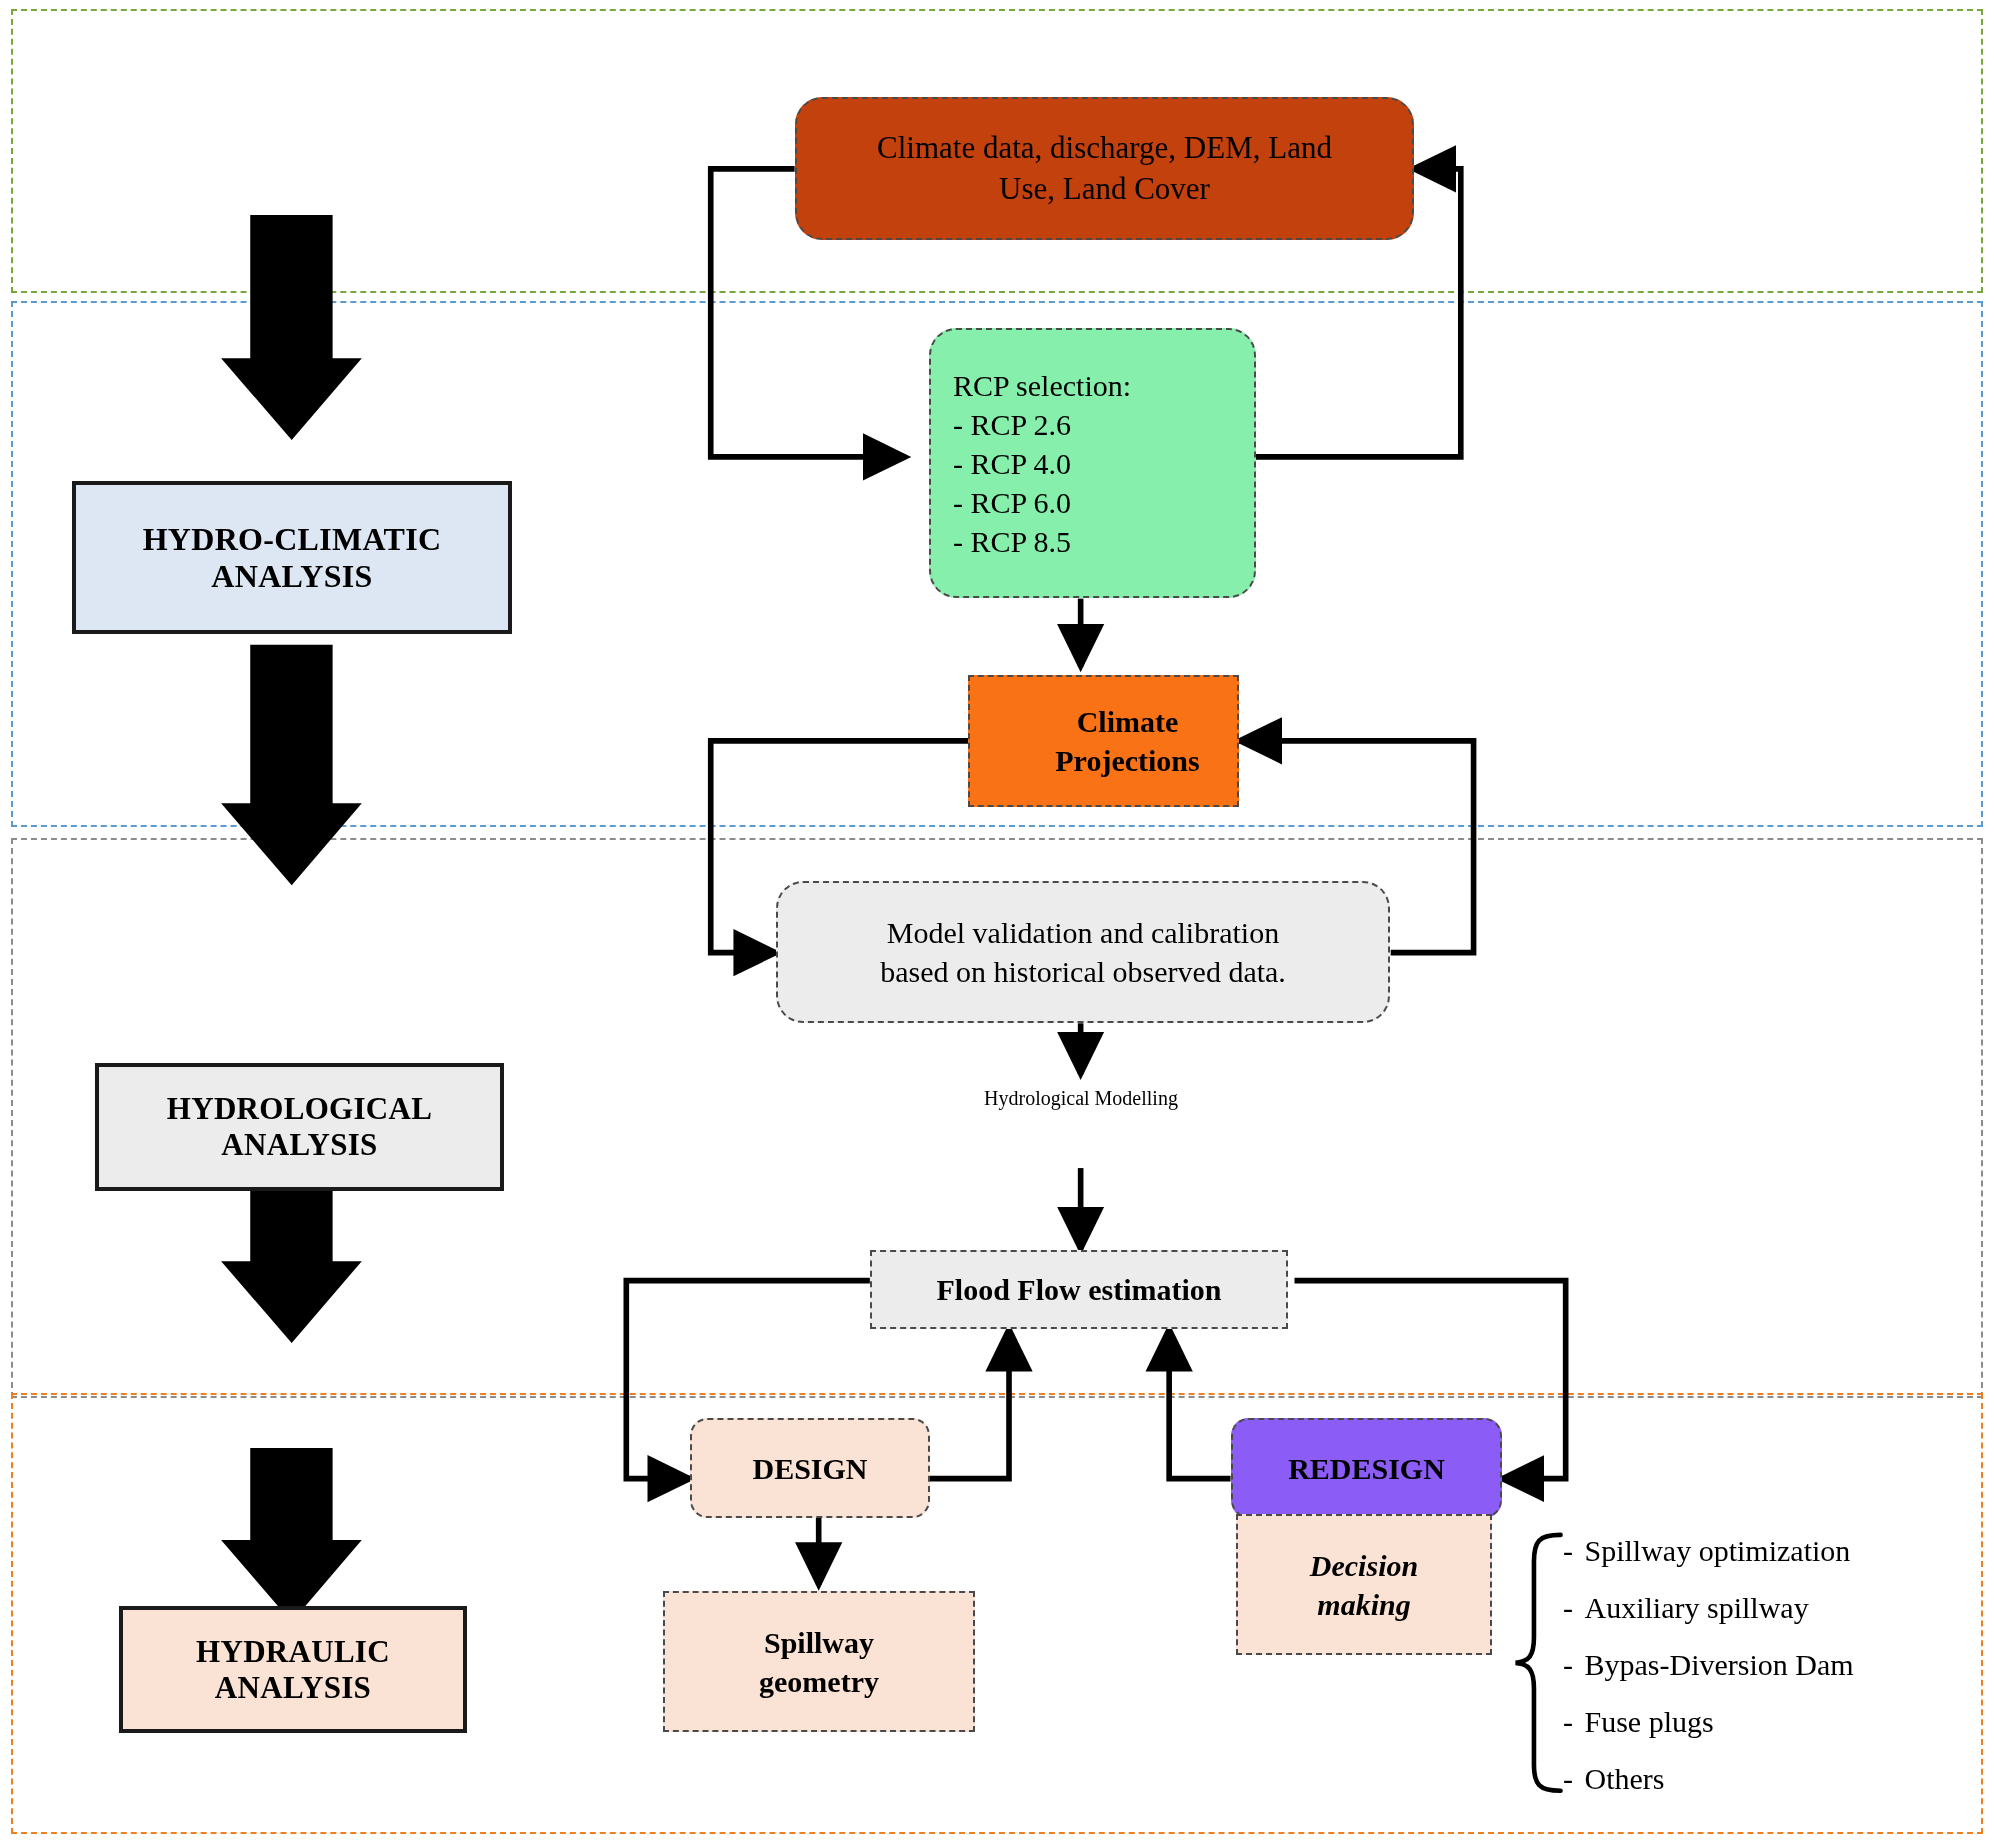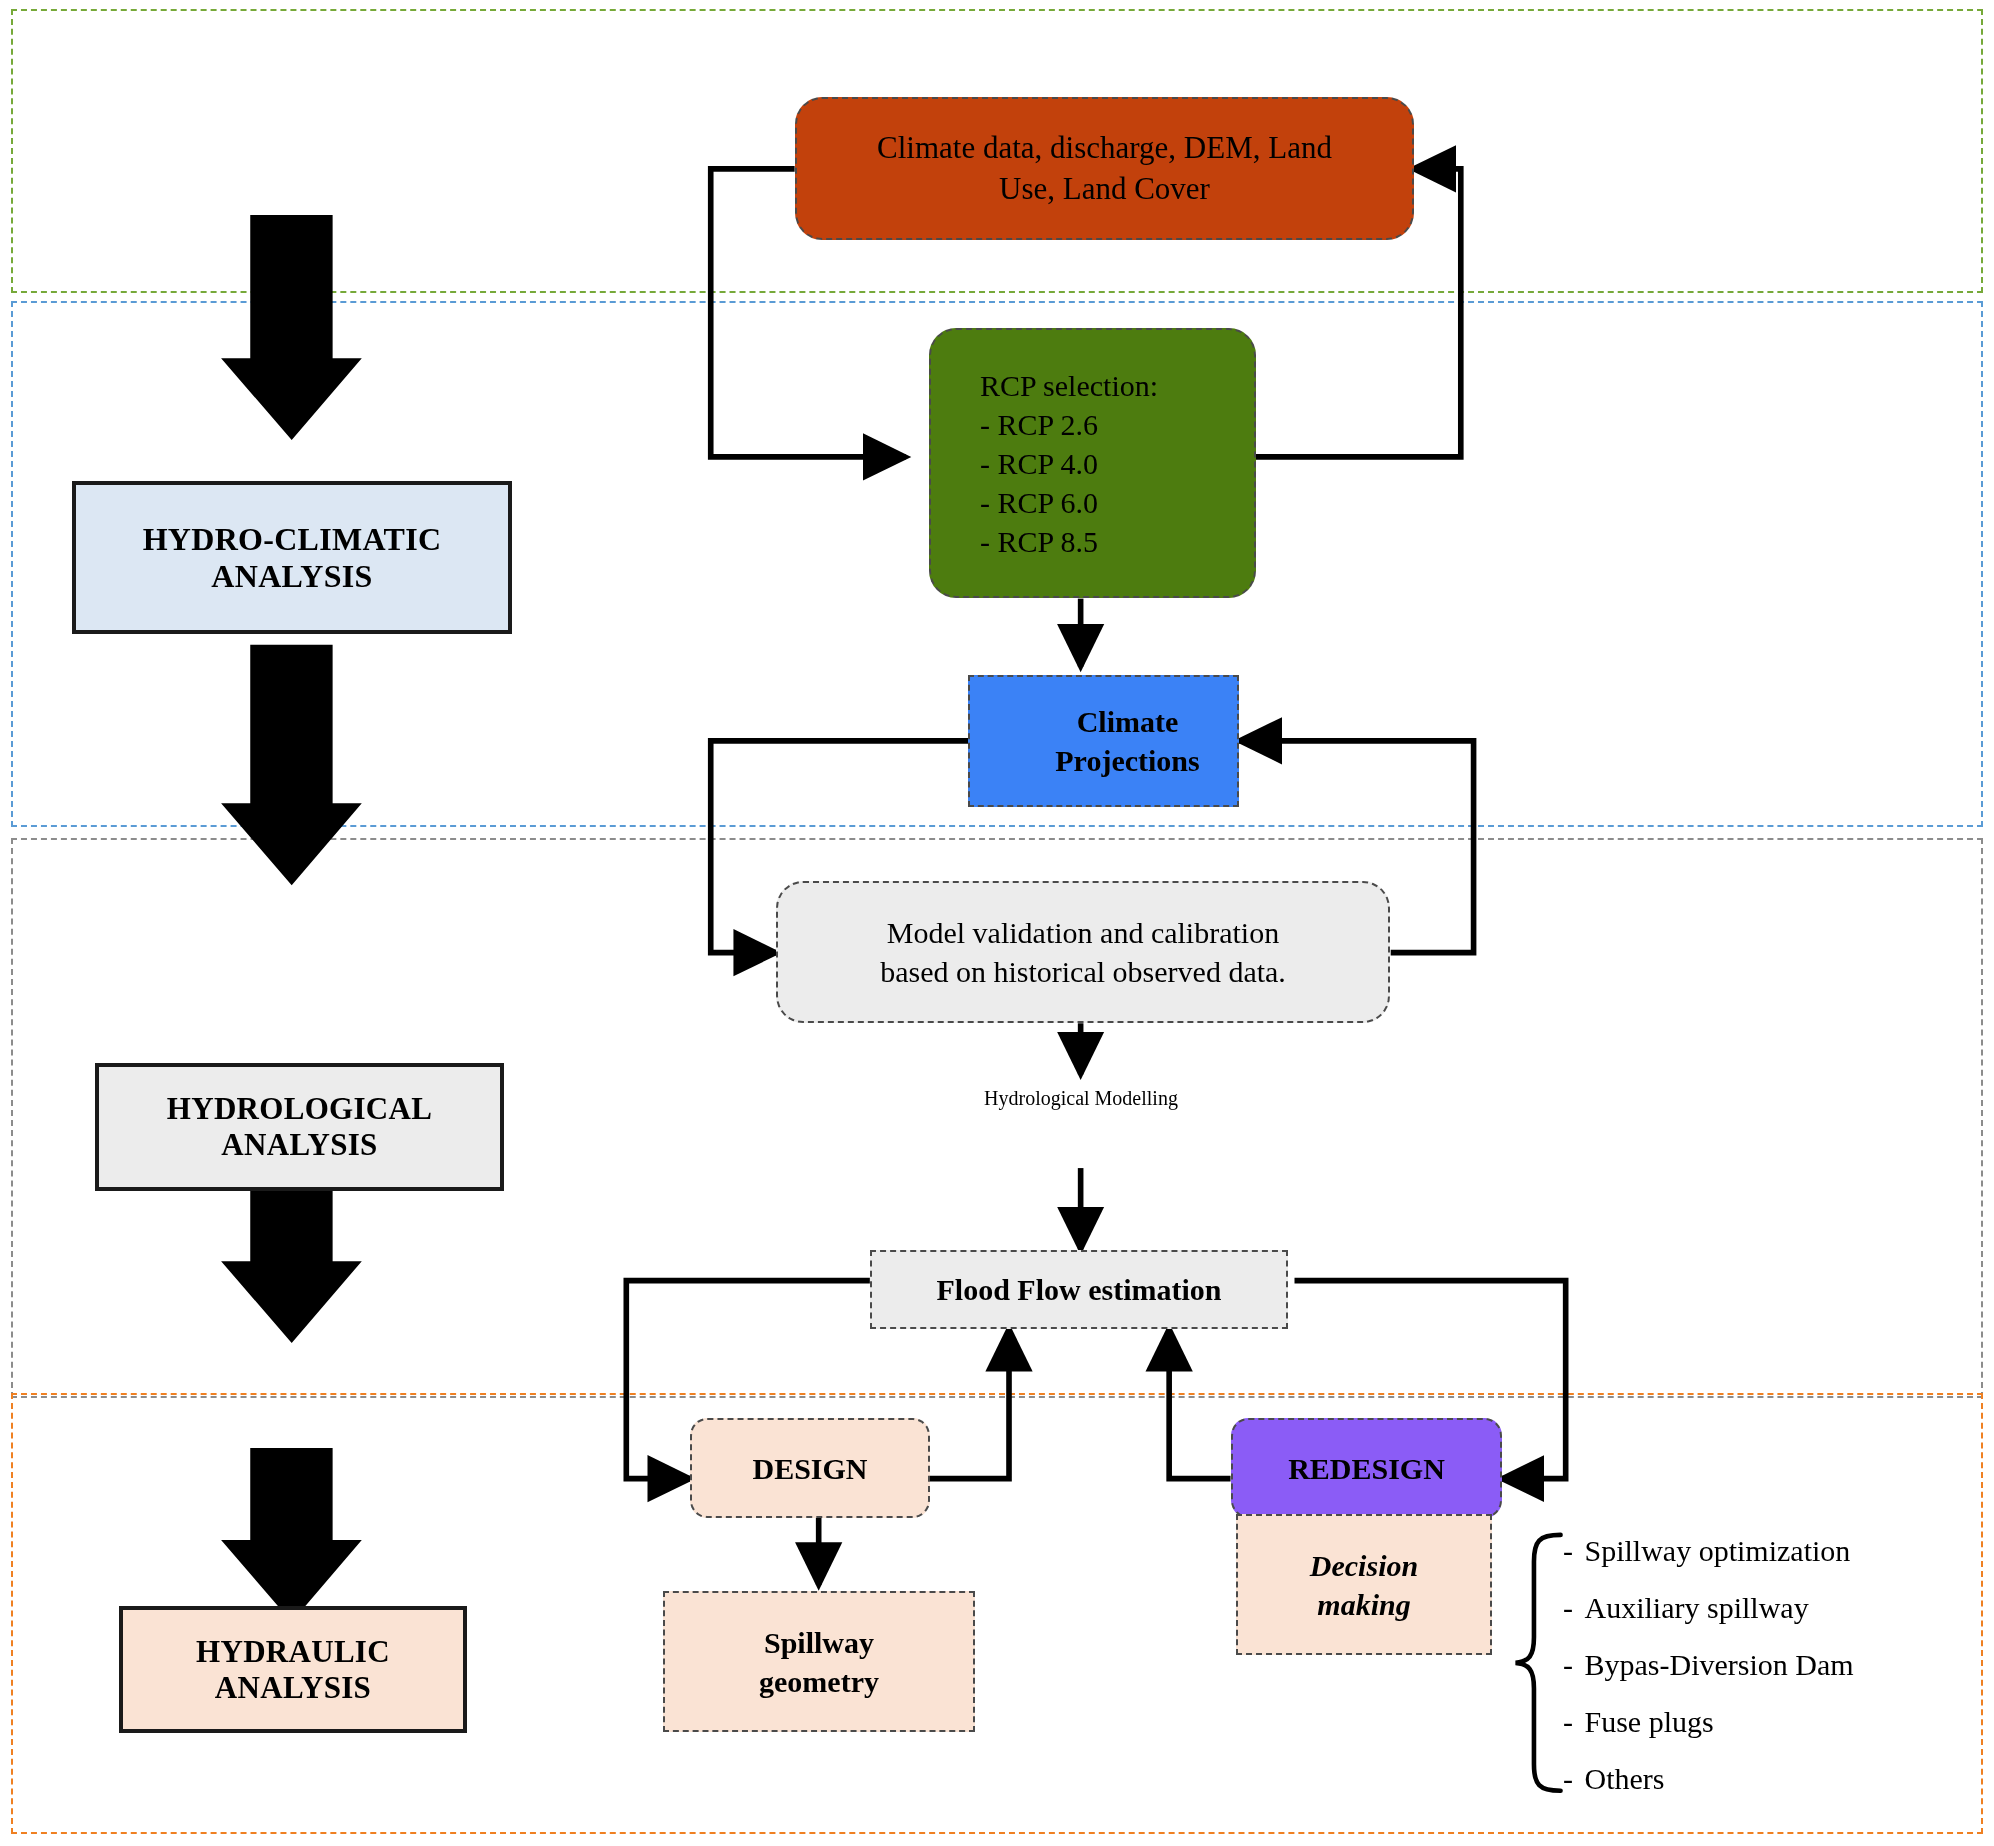--- a/index.html
+++ b/index.html
@@ -133,31 +133,31 @@
     </span>
   </div>
 
   <div class="procbox rounded" style="left:795px;top:97px;width:619px;height:143px;background:#c2410c;font-size:31px;">
     <span>
       <span>Climate data, discharge, DEM, Land</span><br>
       <span>Use, Land Cover</span>
     </span>
   </div>
 
-  <div class="procbox rounded left" style="left:929px;top:328px;width:327px;height:270px;background:#4d7c0f;font-size:30px;padding-left:49px;">
+  <div class="procbox rounded left" style="left:929px;top:328px;width:327px;height:270px;background:#86efac;font-size:30px;padding-left:22px;">
     <span>
       <span>RCP selection:</span><br>
       <span>- RCP 2.6</span><br>
       <span>- RCP 4.0</span><br>
       <span>- RCP 6.0</span><br>
       <span>- RCP 8.5</span>
     </span>
   </div>
 
-  <div class="procbox bold" style="left:968px;top:675px;width:271px;height:132px;background:#3b82f6;font-size:30px;padding-left:48px;">
+  <div class="procbox bold" style="left:968px;top:675px;width:271px;height:132px;background:#f97316;font-size:30px;padding-left:48px;">
     <span>
       <span>Climate</span><br>
       <span>Projections</span>
     </span>
   </div>
 
   <div class="procbox rounded" style="left:776px;top:881px;width:614px;height:142px;background:#ececec;font-size:30px;">
     <span>
       <span>Model validation and calibration</span><br>
       <span>based on historical observed data.</span>

